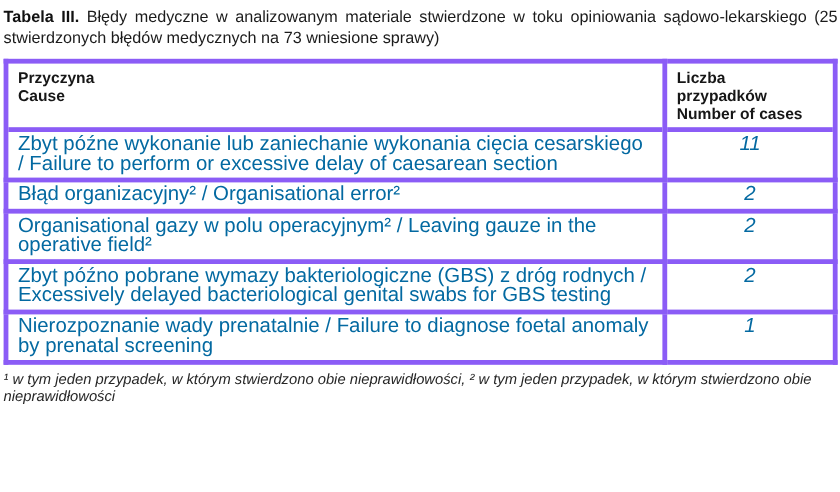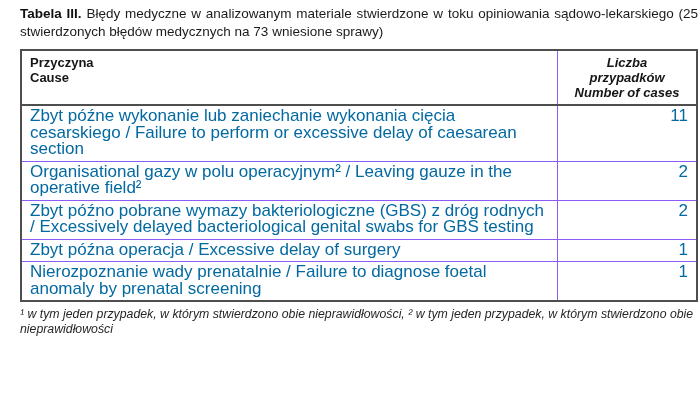--- a/index.html
+++ b/index.html
@@ -4,21 +4,21 @@
 <style>
   html, body {
     margin: 0;
     padding: 0;
     background: #ffffff;
   }
   .page {
     width: 700px;
     height: 406px;
     box-sizing: border-box;
-    padding: 5px 2px 0 20px;
+    padding: 5px 2px 0 3px;
     background: #ffffff;
     font-family: "Liberation Sans", "DejaVu Sans", sans-serif;
     color: #1d1d1d;
     overflow: hidden;
   }
   .title-pl, .title-en {
     margin: 0;
     font-size: 13.5px;
     line-height: 18px;
     text-align: justify;
@@ -28,45 +28,45 @@
   .title-en { color: #3c3c3c; }
   .title-en .title-label { font-weight: bold; color: #8f8f8f; }
 
   table.errors {
     width: 100%;
     border-collapse: collapse;
     margin-top: 8px;
     table-layout: fixed;
   }
   table.errors, table.errors th, table.errors td {
-    border: 1px solid #8b5cf6;
+    border: 4px solid #8b5cf6;
   }
   table.errors { border: 2px solid #4e4e4e; }
   table.errors thead th { border-bottom: 2px solid #4e4e4e; }
 
   table.errors th {
     font-size: 13px;
     font-weight: bold;
     line-height: 15px;
     padding: 4px 8px;
     vertical-align: top;
     white-space: pre-line;
     color: #161616;
   }
   th.cause-h { text-align: left; }
-  th.count-h { text-align: center; width: 122px; font-style: italic; }
+  th.count-h { text-align: left; width: 122px; }
 
   table.errors td {
     font-size: 17px;
     line-height: 16.5px;
     padding: 2px 8px 3px 8px;
     vertical-align: top;
     color: #0369a1;
   }
-  td.count-cell { text-align: right; }
+  td.count-cell { text-align: center; font-style: italic; }
 
   .footnote {
     margin: 0;
     font-size: 12.3px;
     line-height: 14.5px;
     font-style: italic;
     color: #262626;
     text-align: left;
   }
   .footnote.pl { margin-top: 5px; }
@@ -91,30 +91,30 @@
 przypadków
 Number of cases</th>
       </tr>
     </thead>
     <tbody>
       <tr>
         <td class="cause-cell">Zbyt późne wykonanie lub zaniechanie wykonania cięcia cesarskiego / Failure to perform or excessive delay of caesarean section</td>
         <td class="count-cell">11</td>
       </tr>
       <tr>
+        <td class="cause-cell">Błąd organizacyjny² / Organisational error²</td>
+        <td class="count-cell">2</td>
+      </tr>
+      <tr>
         <td class="cause-cell">Organisational gazy w polu operacyjnym² / Leaving gauze in the operative field²</td>
         <td class="count-cell">2</td>
       </tr>
       <tr>
         <td class="cause-cell">Zbyt późno pobrane wymazy bakteriologiczne (GBS) z dróg rodnych / Excessively delayed bacteriological genital swabs for GBS testing</td>
         <td class="count-cell">2</td>
-      </tr>
-      <tr>
-        <td class="cause-cell">Zbyt późna operacja / Excessive delay of surgery</td>
-        <td class="count-cell">1</td>
       </tr>
       <tr>
         <td class="cause-cell">Nierozpoznanie wady prenatalnie / Failure to diagnose foetal anomaly by prenatal screening</td>
         <td class="count-cell">1</td>
       </tr>
     </tbody>
   </table>
 
   <p class="footnote pl">¹ w tym jeden przypadek, w którym stwierdzono obie nieprawidłowości, ² w tym jeden przypadek, w którym stwierdzono obie nieprawidłowości</p>
 

